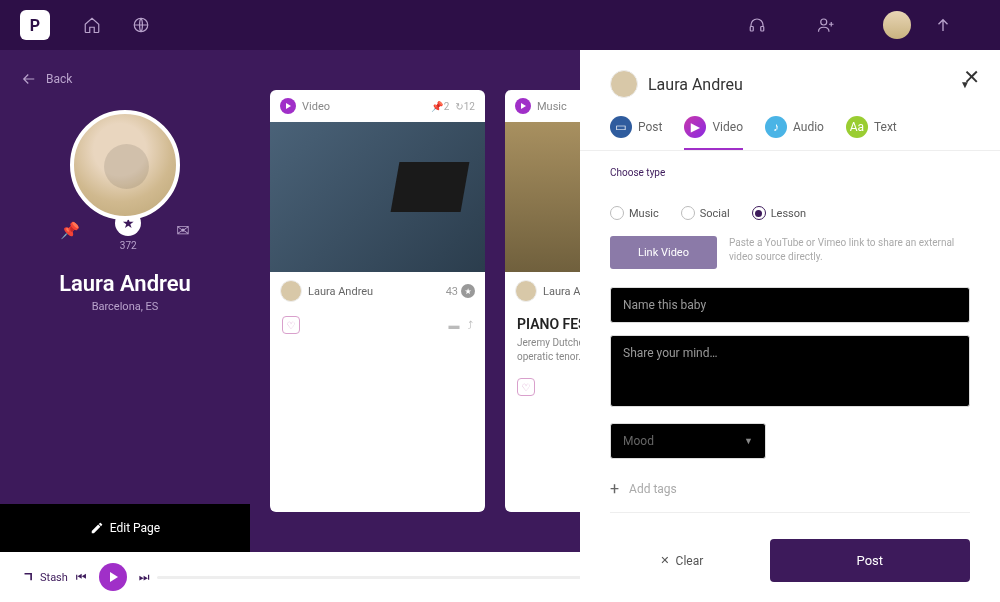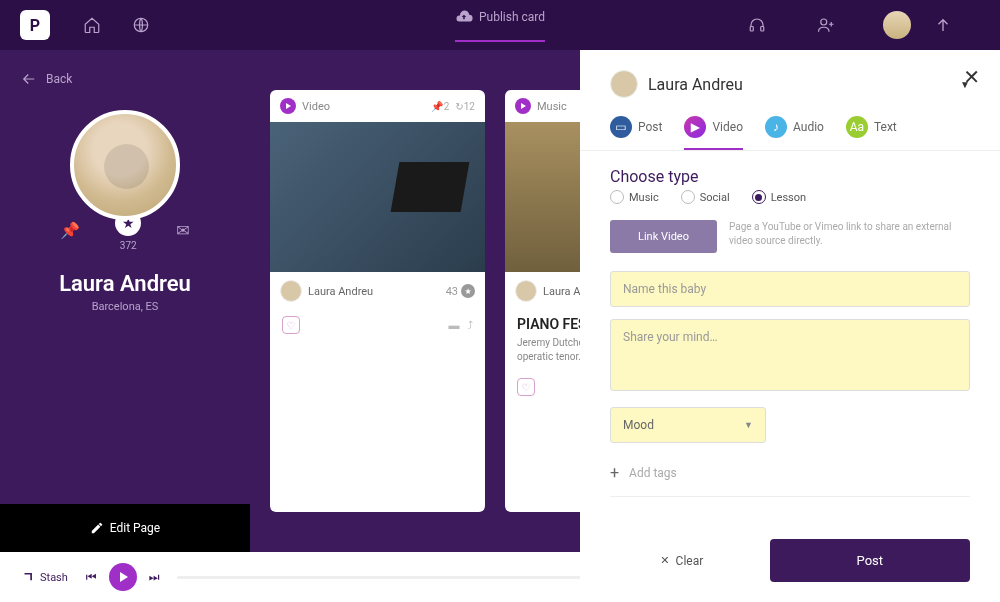--- a/index.html
+++ b/index.html
@@ -47,38 +47,38 @@
 .p-top .carrot{margin-left:auto;color:#333;font-size:10px}
 .tabs{display:flex;gap:22px;padding:8px 30px 0;border-bottom:1px solid #eee}
 .tab{display:flex;align-items:center;gap:6px;padding-bottom:10px;font-size:12px;color:#666;cursor:pointer;border-bottom:2px solid transparent}
 .tab.active{border-bottom-color:#a02fc8}
 .tab-ic{width:22px;height:22px;border-radius:50%;display:flex;align-items:center;justify-content:center}
 .tab-ic.post{background:#2f5c9e;color:#fff}
 .tab-ic.vid{background:linear-gradient(135deg,#c837ab,#8a2be2);color:#fff}
 .tab-ic.aud{background:#4ab4e6;color:#fff}
 .tab-ic.txt{background:#9acd32;color:#fff}
 .p-body{padding:16px 30px;overflow-y:auto;flex:1}
-.choose{font-size:16px;color:#3d1a5b;margin-bottom:4px}
+.choose{font-size:10px;color:#3d1a5b;margin-bottom:28px}
 .radios{display:flex;gap:22px;margin-bottom:16px}
 .radio{display:flex;align-items:center;gap:5px;font-size:11px;color:#555;cursor:pointer}
 .rc{width:14px;height:14px;border:1.5px solid #bbb;border-radius:50%;display:flex;align-items:center;justify-content:center}
 .radio.sel .rc{border-color:#3d1a5b}
 .radio.sel .rc::after{content:"";width:7px;height:7px;background:#3d1a5b;border-radius:50%}
 .link-row{display:flex;gap:12px;margin-bottom:18px;align-items:flex-start}
 .link-btn{background:#8b7aa8;color:#fff;font-size:11px;padding:10px 28px;border-radius:3px;cursor:pointer;border:none}
 .link-hint{font-size:10px;color:#aaa;flex:1;line-height:1.4}
-.field{width:100%;border:1px solid #ddd;border-radius:3px;padding:10px 12px;font-size:12px;color:#666;margin-bottom:12px;background:#fef9c3}
+.field{width:100%;border:1px solid #ddd;border-radius:3px;padding:10px 12px;font-size:12px;color:#666;margin-bottom:12px;background:#000000}
 .field::placeholder{color:#999}
 .ta{height:72px;resize:none}
 .select{display:flex;align-items:center;justify-content:space-between;width:156px;cursor:pointer}
 .addtags{display:flex;align-items:center;gap:10px;font-size:12px;color:#aaa;padding:8px 0 14px;border-bottom:1px solid #eee;cursor:pointer}
 .p-foot{padding:20px 30px;display:flex;gap:16px}
 .clear{flex:1;display:flex;align-items:center;justify-content:center;gap:6px;font-size:12px;color:#555;cursor:pointer}
 .post-btn{flex:1.2;background:#3d1a5b;color:#fff;border:none;border-radius:4px;padding:14px;font-size:13px;cursor:pointer}
-.player{position:absolute;bottom:0;left:0;right:0;height:50px;background:#fff;display:flex;align-items:center;padding:0 20px;gap:18px;color:#3d1a5b;z-index:2}
+.player{position:absolute;bottom:0;left:0;right:0;height:50px;background:#fff;display:flex;align-items:center;padding:0 20px;gap:8px;color:#3d1a5b;z-index:2}
 .stash{display:flex;align-items:center;gap:6px;font-size:11px;cursor:pointer}
 .play-ctrl{display:flex;align-items:center;gap:12px}
 .play-btn{width:28px;height:28px;border-radius:50%;background:#a02fc8;display:flex;align-items:center;justify-content:center}
 .play-btn::before{content:"";border-left:8px solid #fff;border-top:5px solid transparent;border-bottom:5px solid transparent;margin-left:2px}
 .track{flex:1;height:3px;background:#eee;border-radius:2px}
 svg{width:18px;height:18px}
 </style>
 </head>
 <body>
 
@@ -88,27 +88,20 @@
       <svg viewBox="0 0 24 24" fill="none" stroke="currentColor" stroke-width="1.6">
         <path d="M3 11l9-8 9 8v10a1 1 0 0 1-1 1h-5v-7h-6v7H4a1 1 0 0 1-1-1z"></path>
       </svg>
     </div>
   <div class="nav-icon">
       <svg viewBox="0 0 24 24" fill="none" stroke="currentColor" stroke-width="1.6">
         <circle cx="12" cy="12" r="9"></circle>
         <path d="M3 12h18M12 3c2.5 3 2.5 15 0 18M12 3c-2.5 3-2.5 15 0 18"></path>
       </svg>
     </div>
-  <div class="publish-top">
-    <svg viewBox="0 0 24 24" fill="currentColor" style="margin-right:6px">
-        <path d="M19 18H6a4 4 0 1 1 .7-7.95A6 6 0 0 1 19 9a3.5 3.5 0 0 1 0 9z"></path>
-        <path fill="#2d0f47" d="M12 9l3 3h-2v3h-2v-3H9z"></path>
-      </svg>
-    <span>Publish card</span>
-  </div>
   <div class="top-right">
     <div class="nav-icon">
         <svg viewBox="0 0 24 24" fill="none" stroke="currentColor" stroke-width="1.6">
           <path d="M4 14v-2a8 8 0 1 1 16 0v2"></path>
           <rect x="3" y="14" width="4" height="6" rx="1"></rect>
           <rect x="17" y="14" width="4" height="6" rx="1"></rect>
         </svg>
       </div>
     <div class="nav-icon">
         <svg viewBox="0 0 24 24" fill="none" stroke="currentColor" stroke-width="1.6">
@@ -237,21 +230,21 @@
           <div class="rc"></div>
           <span>Social</span>
         </div>
       <div class="radio sel">
           <div class="rc"></div>
           <span>Lesson</span>
         </div>
     </div>
     <div class="link-row">
       <button class="link-btn">Link Video</button>
-      <div class="link-hint">Page a YouTube or Vimeo link to share an external video source directly.</div>
+      <div class="link-hint">Paste a YouTube or Vimeo link to share an external video source directly.</div>
     </div>
     <input class="field" placeholder="Name this baby" style="">
     <textarea class="field ta" placeholder="Share your mind…" style=""></textarea>
     <div class="field select">
         <span>Mood</span>
         <span style="font-size:9px;color:#888">▼</span>
       </div>
     <div class="addtags">
         <span style="font-size:16px;color:#666">+</span>
         <span>Add tags</span>

